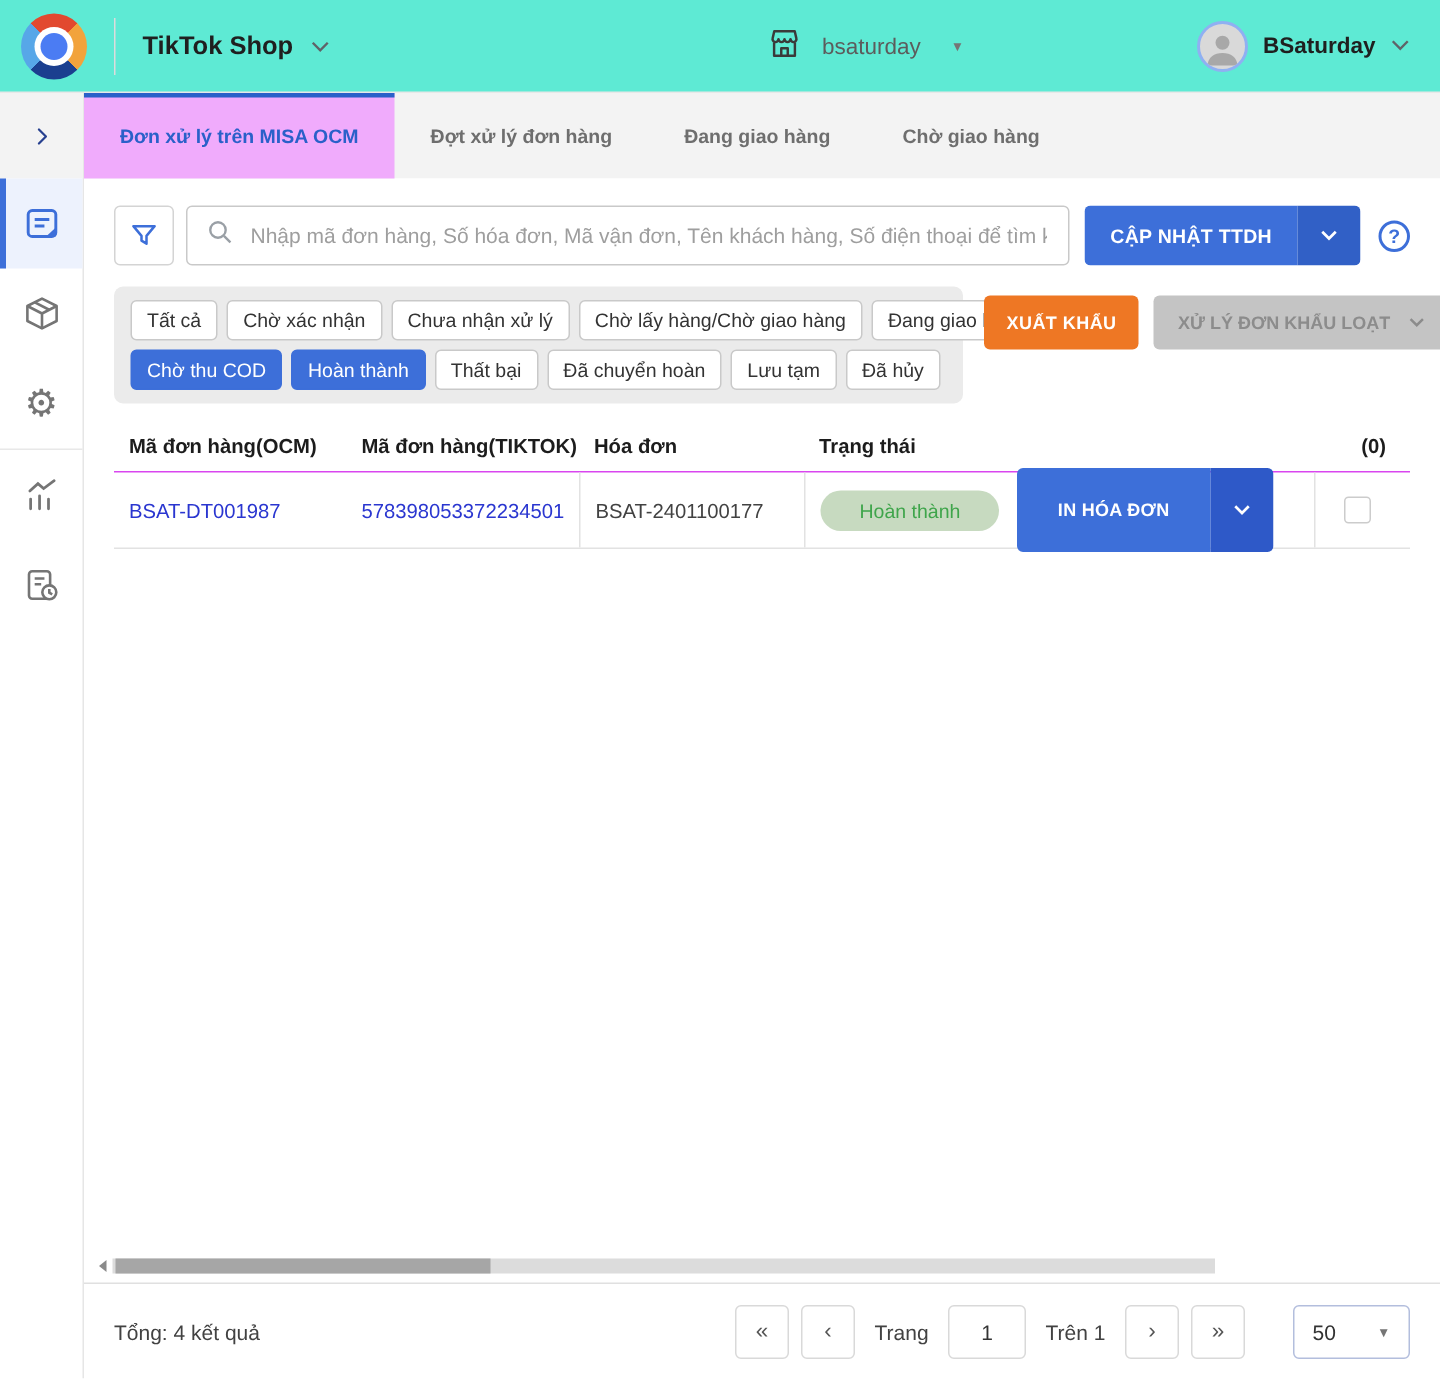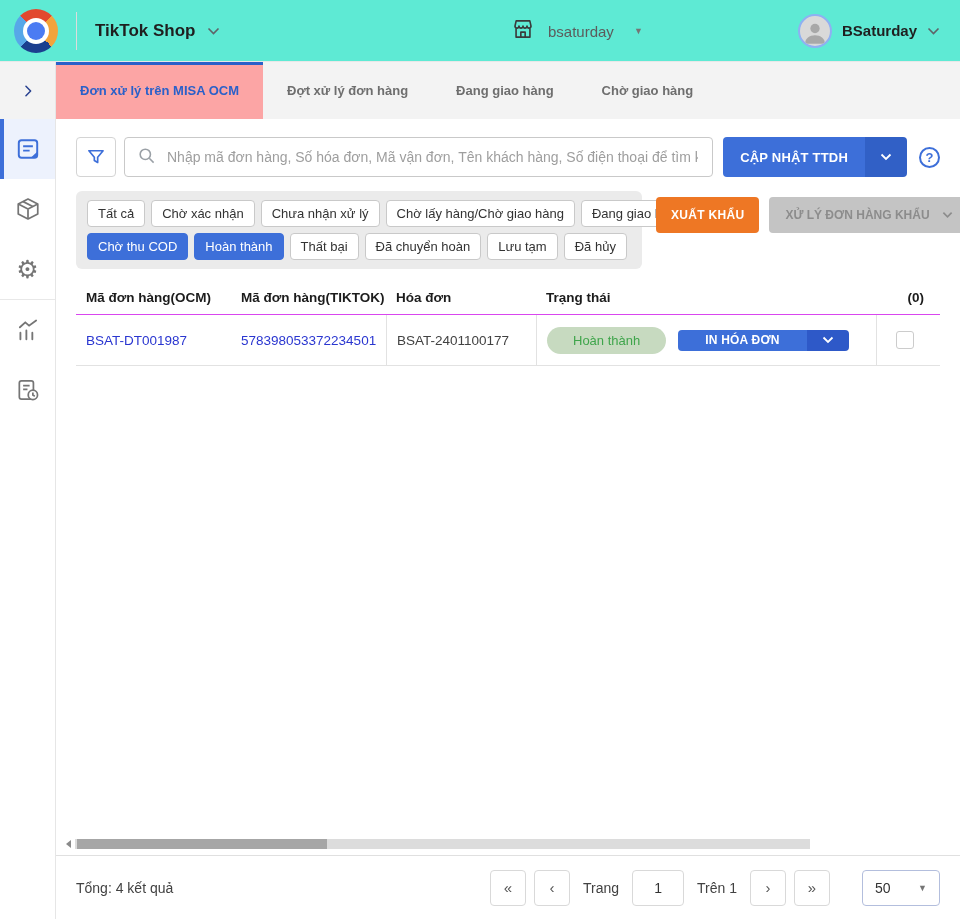--- a/index.html
+++ b/index.html
@@ -37,21 +37,21 @@
   .sb-item.active{background:#edf2fd;}
   .sb-item.active::before{content:"";position:absolute;left:0;top:0;bottom:0;width:4px;background:var(--accent-blue);}
   .sb-divider{height:1px;background:#e8e8e8;}
   .gear-glyph{font-size:25px;line-height:1;color:#757575;}
 
   .content{flex:1;display:flex;flex-direction:column;min-width:0;}
 
   
   .tabbar{height:57px;min-height:57px;background:#f3f3f3;display:flex;}
   .tab{padding:0 24px;display:flex;align-items:center;font-size:13px;font-weight:bold;color:#6e6e6e;cursor:pointer;position:relative;white-space:nowrap;}
-  .tab.active{background:#fca5a5;color:var(--tab-active);}
+  .tab.active{background:#f0abfc;color:var(--tab-active);}
   .tab.active::before{content:"";position:absolute;top:0;left:0;right:0;height:3px;background:var(--tab-active);}
 
   
   .panel{flex:1;display:flex;flex-direction:column;min-height:0;background:#fff;padding:18px 20px 0 20px;}
   .toolbar{display:flex;align-items:center;gap:8px;}
   .filter-btn{width:40px;height:40px;min-width:40px;border:1px solid #d4d4d4;border-radius:4px;background:#fff;
               display:flex;align-items:center;justify-content:center;cursor:pointer;}
   .search-box{flex:1;height:40px;border:1px solid #c9c9c9;border-radius:4px;display:flex;align-items:center;padding:0 12px;gap:9px;background:#fff;}
   .search-box input{border:none;outline:none;flex:1;font-size:14px;color:#333;font-family:inherit;background:transparent;}
   .search-box input::placeholder{color:#9e9e9e;}
@@ -75,21 +75,21 @@
   
   .table{margin-top:12px;}
   .thead,.trow{display:grid;grid-template-columns:155px 155px 150px 340px 1fr;}
   .th{font-weight:bold;font-size:13.5px;padding:9px 10px;color:#1c1c1c;white-space:nowrap;}
   .th.count{text-align:right;padding-right:16px;}
   .trow{border-top:1px solid #d946ef;border-bottom:1px solid #e2e2e2;}
   .td{padding:0 10px;height:50px;display:flex;align-items:center;font-size:13.5px;color:#424242;white-space:nowrap;}
   .td.link{color:var(--link-blue);cursor:pointer;}
   .td.sep{border-left:1px solid #e2e2e2;}
   .badge{background:var(--badge-bg);color:var(--badge-text);border-radius:14px;padding:6px 26px;font-size:13px;}
-  .btn-invoice{display:flex;height:21px;border-radius:4px;overflow:hidden;margin-left:12px;cursor:pointer;}
+  .btn-invoice{display:flex;height:56px;border-radius:4px;overflow:hidden;margin-left:12px;cursor:pointer;}
   .btn-invoice .bi-main{background:var(--accent-blue);color:#fff;font-weight:bold;font-size:12px;display:flex;align-items:center;padding:0 27px;letter-spacing:.2px;}
   .btn-invoice .bi-caret{width:42px;background:#2E59C8;display:flex;align-items:center;justify-content:center;}
   .td.check{justify-content:center;padding-right:18px;}
 
   .spacer{flex:1;}
 
   
   .hscroll{height:12px;display:flex;align-items:center;margin:0 0 5px -14px;}
   .hs-arrow{width:13px;height:12px;display:flex;align-items:center;justify-content:center;cursor:pointer;}
   .hs-arrow::before{content:"";width:0;height:0;border-top:4px solid transparent;border-bottom:4px solid transparent;border-right:5px solid #8a8a8a;}
@@ -243,21 +243,21 @@
               <span class="chip active">Hoàn thành</span>
               <span class="chip">Thất bại</span>
               <span class="chip">Đã chuyển hoàn</span>
               <span class="chip">Lưu tạm</span>
               <span class="chip">Đã hủy</span>
             </div>
           </div>
           <div class="bulk">
             <div class="btn-export">XUẤT KHẨU</div>
             <div class="btn-batch">
-              <span>XỬ LÝ ĐƠN HÀNG KHẨU</span>
+              <span>XỬ LÝ ĐƠN KHẨU LOẠT</span>
               <svg width="11" height="8" viewBox="0 0 12 8">
                   <path d="M1.5 1.5 6 6 10.5 1.5" stroke="#8c8c8c" stroke-width="1.8" fill="none"></path>
                 </svg>
             </div>
 
           </div>
         </div>
 
         <div class="table">
           <div class="thead">

